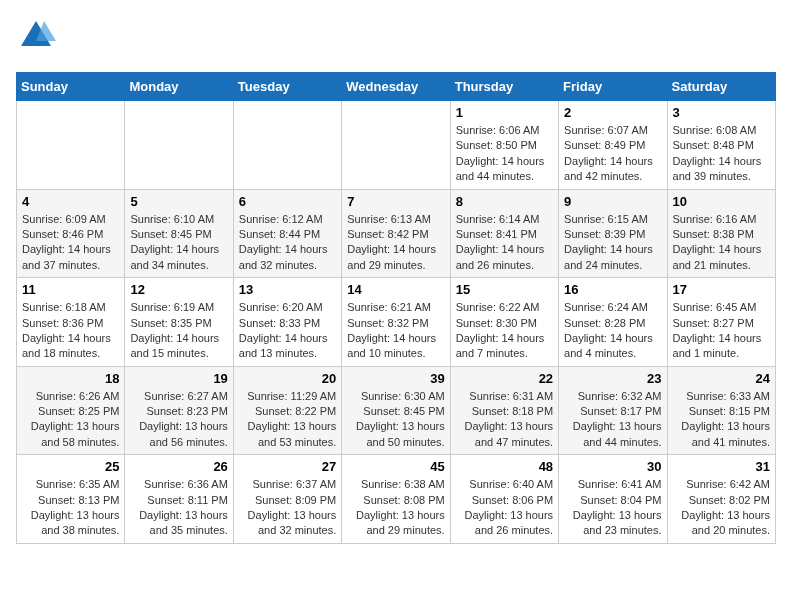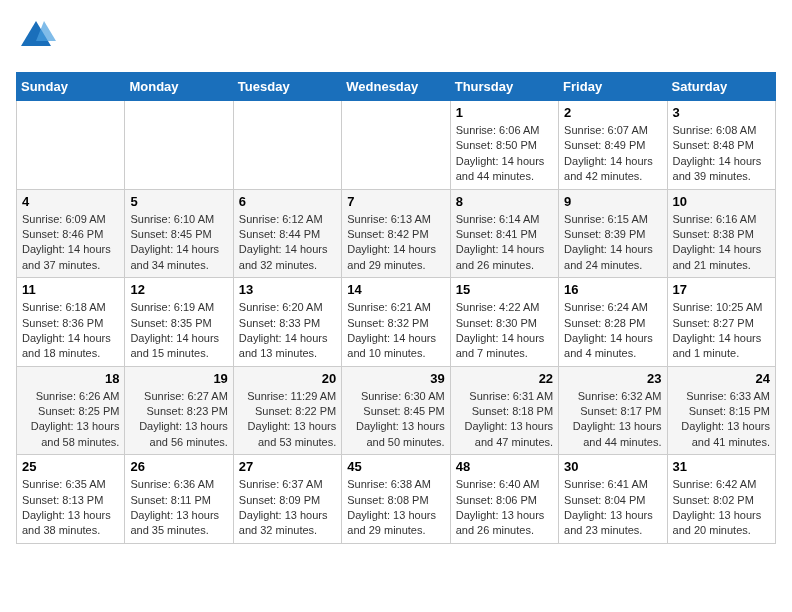--- a/index.html
+++ b/index.html
@@ -84,21 +84,21 @@
       background-color: #f5f5f5;
     }
     tr:nth-child(odd) td {
       background-color: #fff;
     }
     
     .week-row-1 td { background-color: #fff; }
     .week-row-2 td { background-color: #f0f0f0; }
     .week-row-3 td { background-color: #fff; }
     .week-row-4 td { background-color: #f0f0f0; text-align: right; }
-    .week-row-5 td { background-color: #fff; }
+    .week-row-5 td { background-color: #fff; text-align: right; }
   </style>
 </head>
 <body>
 
 <div class="header-section">
   <div class="logo">
     <div>
       <svg width="40" height="40" viewBox="0 0 40 40">
         <polygon points="20,5 35,30 5,30" fill="#1a6fbb"></polygon>
         <polygon points="28,5 40,25 20,25" fill="#4a9fdf" opacity="0.7"></polygon>
@@ -230,35 +230,35 @@
         </td>
         <td>
           <span class="day-num">14</span>
           <div class="cell-content">Sunrise: 6:21 AM
 Sunset: 8:32 PM
 Daylight: 14 hours
 and 10 minutes.</div>
         </td>
         <td>
           <span class="day-num">15</span>
-          <div class="cell-content">Sunrise: 4:22 AM
+          <div class="cell-content">Sunrise: 6:22 AM
 Sunset: 8:30 PM
 Daylight: 14 hours
 and 7 minutes.</div>
         </td>
         <td>
           <span class="day-num">16</span>
           <div class="cell-content">Sunrise: 6:24 AM
 Sunset: 8:28 PM
 Daylight: 14 hours
 and 4 minutes.</div>
         </td>
         <td>
           <span class="day-num">17</span>
-          <div class="cell-content">Sunrise: 10:25 AM
+          <div class="cell-content">Sunrise: 6:45 AM
 Sunset: 8:27 PM
 Daylight: 14 hours
 and 1 minute.</div>
         </td>
       </tr>
       <tr class="week-row-4">
         <td>
           <span class="day-num">18</span>
           <div class="cell-content">Sunrise: 6:26 AM
 Sunset: 8:25 PM

